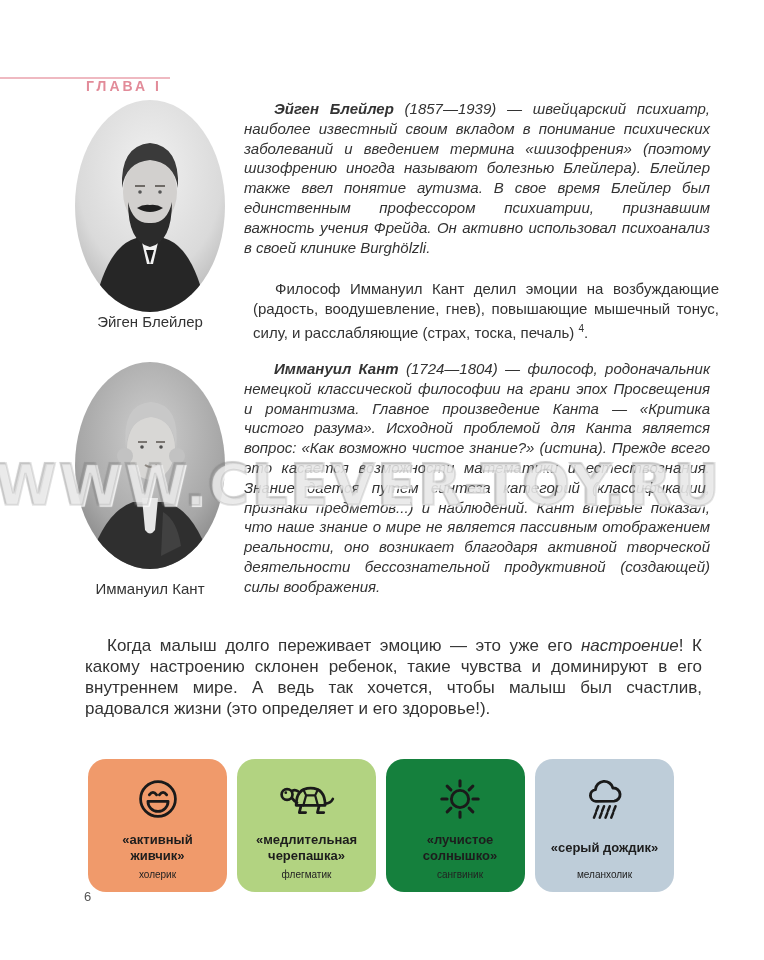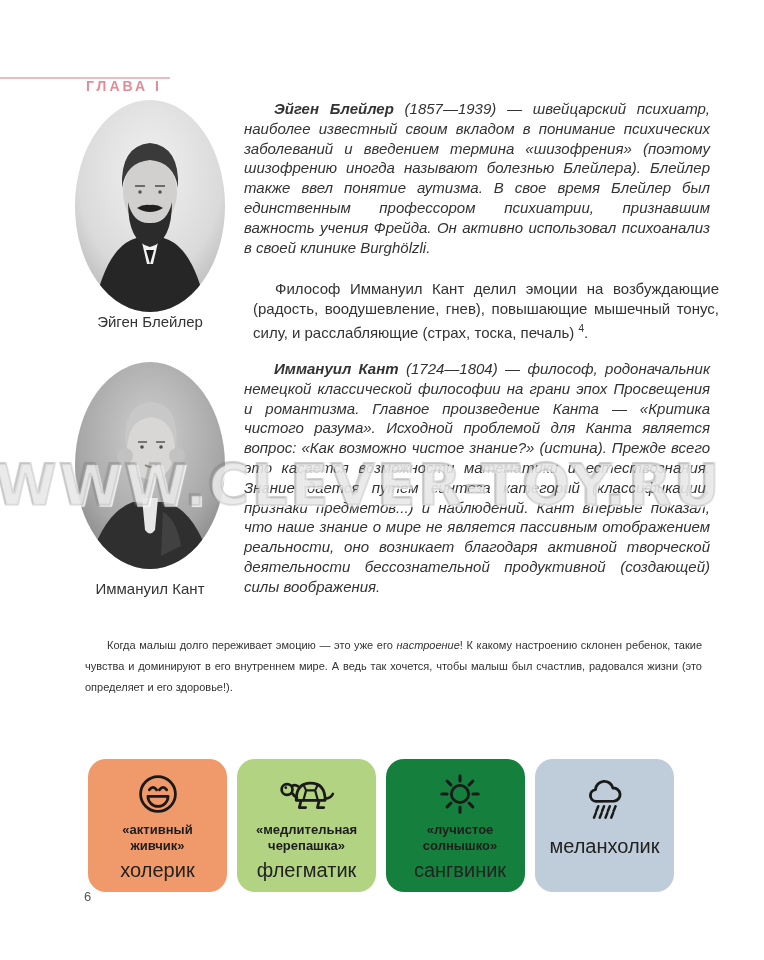--- a/index.html
+++ b/index.html
@@ -24,36 +24,36 @@
     font-size:15px;line-height:19.8px;font-style:italic;text-align:justify;
     text-indent:30px;color:#333;
   }
   .bio .lead{font-weight:bold;}
   .plain{
     position:absolute;left:245px;width:466px;margin:8px;
     font-size:15px;line-height:20px;text-align:justify;text-indent:22px;color:#333;
   }
   .wide{
     position:absolute;left:85px;width:617px;margin:0;
-    font-size:11px;line-height:21px;text-align:justify;text-indent:22px;color:#333;
+    font-size:17px;line-height:21px;text-align:justify;text-indent:22px;color:#333;
   }
   .wide .bi{font-weight:bold;font-style:italic;}
   sup{font-size:10px;}
   
   .cards{position:absolute;left:88px;top:759px;display:flex;gap:10px;}
   .card{
     width:139px;height:133px;border-radius:18px;display:flex;flex-direction:column;
     align-items:center;box-sizing:border-box;padding:8px 6px 10px 6px;
   }
   .card-icon{height:64px;display:flex;align-items:center;justify-content:center;}
   .card-label{
     min-height:34px;display:flex;align-items:center;justify-content:center;text-align:center;
     font-size:13px;font-weight:bold;color:#1d1d1d;line-height:16px;
   }
-  .card-type{font-size:20px;color:#222;margin-top:4px;text-align:center;}
+  .card-type{font-size:10px;color:#222;margin-top:4px;text-align:center;}
   
   .watermark{
     position:absolute;left:-6px;top:446px;width:790px;height:78px;
     font-family:"DejaVu Sans",sans-serif;font-size:57px;font-weight:bold;
     letter-spacing:2px;white-space:nowrap;line-height:78px;
     color:rgba(150,150,150,0.16);
     -webkit-text-stroke:2px rgba(120,120,120,0.20);
     text-shadow:2px 2px 1px rgba(255,255,255,0.85), -1px -1px 1px rgba(110,110,110,0.18);
     pointer-events:none;z-index:5;
   }
@@ -180,20 +180,21 @@
       <div class="card-type">сангвиник</div>
     </div>
 
     <div class="card" style="background: rgb(190, 205, 217);">
       <div class="card-icon">
         <svg width="46" height="46" viewBox="0 0 48 48">
           <path class="icon-stroke" stroke-width="3" d="M14.5 26.5 a6.2 6.2 0 0 1 -0.5 -12.3 a9.3 9.3 0 0 1 18.3 -1.6 a6.8 6.8 0 0 1 1.2 13.6 Z"></path>
           <path class="icon-stroke" stroke-width="2.6" d="M17 31.5 l-2 5 M23 31.5 l-2 5 M29 31.5 l-2 5 M35 31.5 l-2 5 M14.5 38.5 l-2 5 M20.5 38.5 l-2 5 M26.5 38.5 l-2 5 M32.5 38.5 l-2 5"></path>
         </svg>
       </div>
+      <div class="card-label">«серый дождик»</div>
       <div class="card-type">меланхолик</div>
     </div>
 
   </div>
 
   <div class="watermark">WWW.CLEVER-TOY.RU</div>
 
   <div class="page-number">6</div>
 
 </div>

